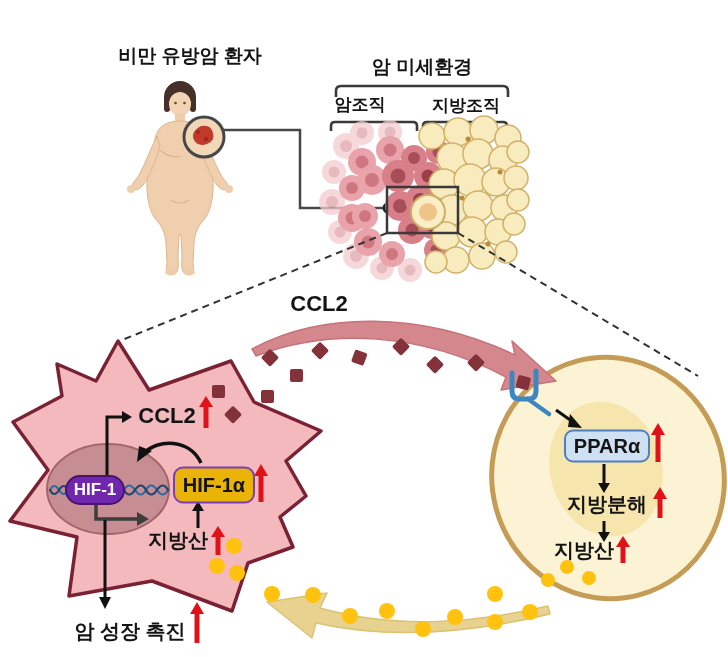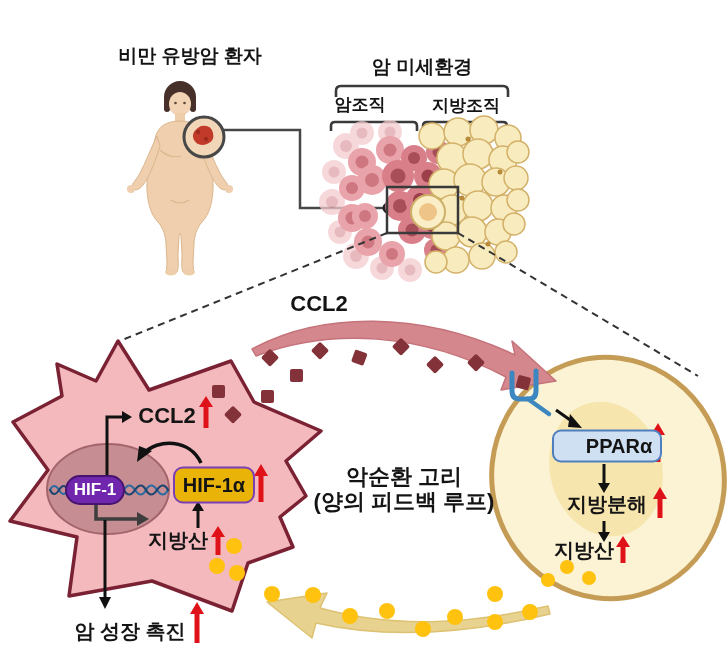--- a/index.html
+++ b/index.html
@@ -23,21 +23,21 @@
   .hif1{
     width:56px;height:26px;background:#7127ad;border:2.5px solid #46136e;
     border-radius:7px;color:#ffffff;font-size:17px;
   }
   .hif1a{
     width:78px;height:33px;background:#eab308;border:2.5px solid #7b3fb5;
     border-radius:10px;color:#141414;font-size:20px;
   }
   .ppara{
     width:82px;height:29px;background:#cfe0f3;border:2.5px solid #4f7fbe;
-    border-radius:9px;color:#141414;font-size:20px;padding-left:24px;
+    border-radius:9px;color:#141414;font-size:20px;
   }
   .center2{text-align:center;}
 </style>
 </head>
 <body>
 
 <div class="stage">
 
 <svg class="art" width="728" height="657" viewBox="0 0 728 657">
 
@@ -329,24 +329,20 @@
 <div class="lbl sz17" style="left:466px;top:66px;">지방조직</div>
 
 <div class="lbl sz22" style="left:319px;top:264px;">CCL2</div>
 
 <div class="lbl sz22" style="left:167px;top:376px;">CCL2</div>
 <div class="genebox hif1" style="left:95px;top:450px;border-radius:15px;">HIF-1</div>
 <div class="genebox hif1a" style="left:214px;top:445px;">HIF-1α</div>
 <div class="lbl sz20" style="left:178px;top:500px;">지방산</div>
 <div class="lbl sz20" style="left:130px;top:591px;">암 성장 촉진</div>
 
-<div class="lbl sz22 center2" style="left:404px;top:449px;">
-  <div>악순환 고리</div>
-  <div>(양의 피드백 루프)</div>
-</div>
 
 <div class="genebox ppara" style="left:607px;top:406px;">PPARα</div>
 <div class="lbl sz20" style="left:607px;top:464px;">지방분해</div>
 <div class="lbl sz20" style="left:584px;top:510px;">지방산</div>
 
 <div class="lbl sz21" style="left:421px;top:628px;">지방산</div>
 
 </div>
 
 </body></html>

